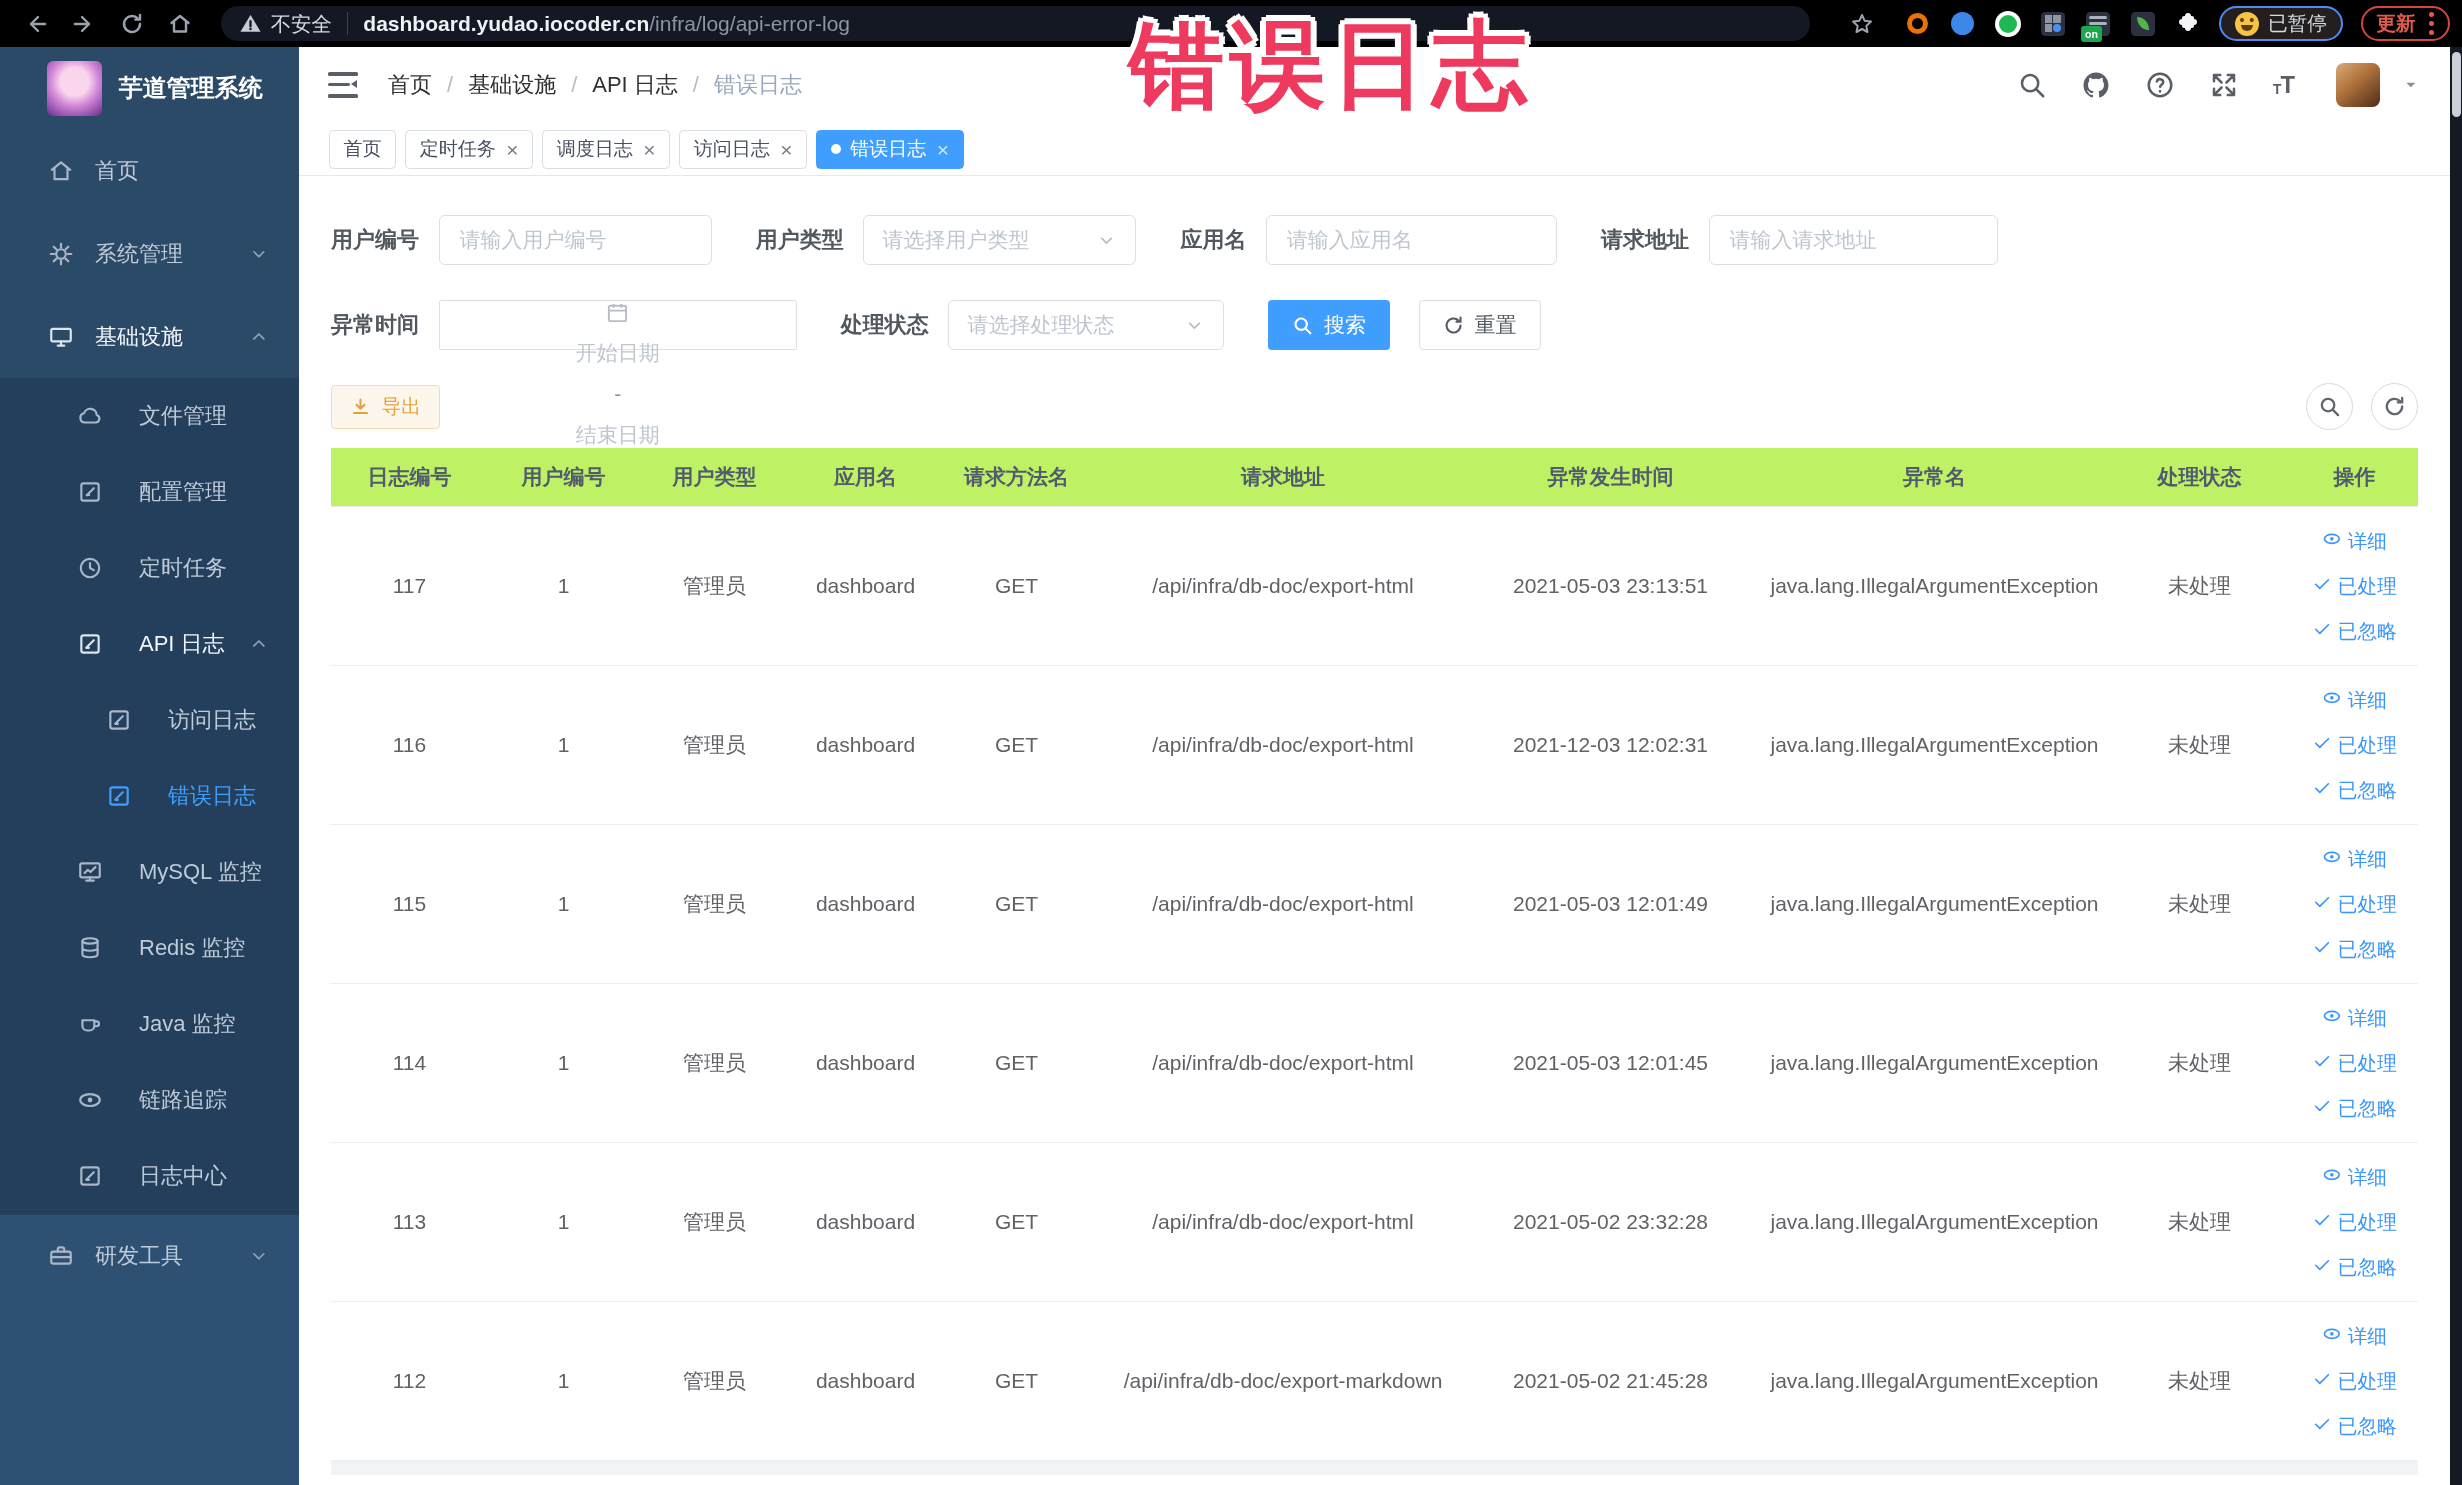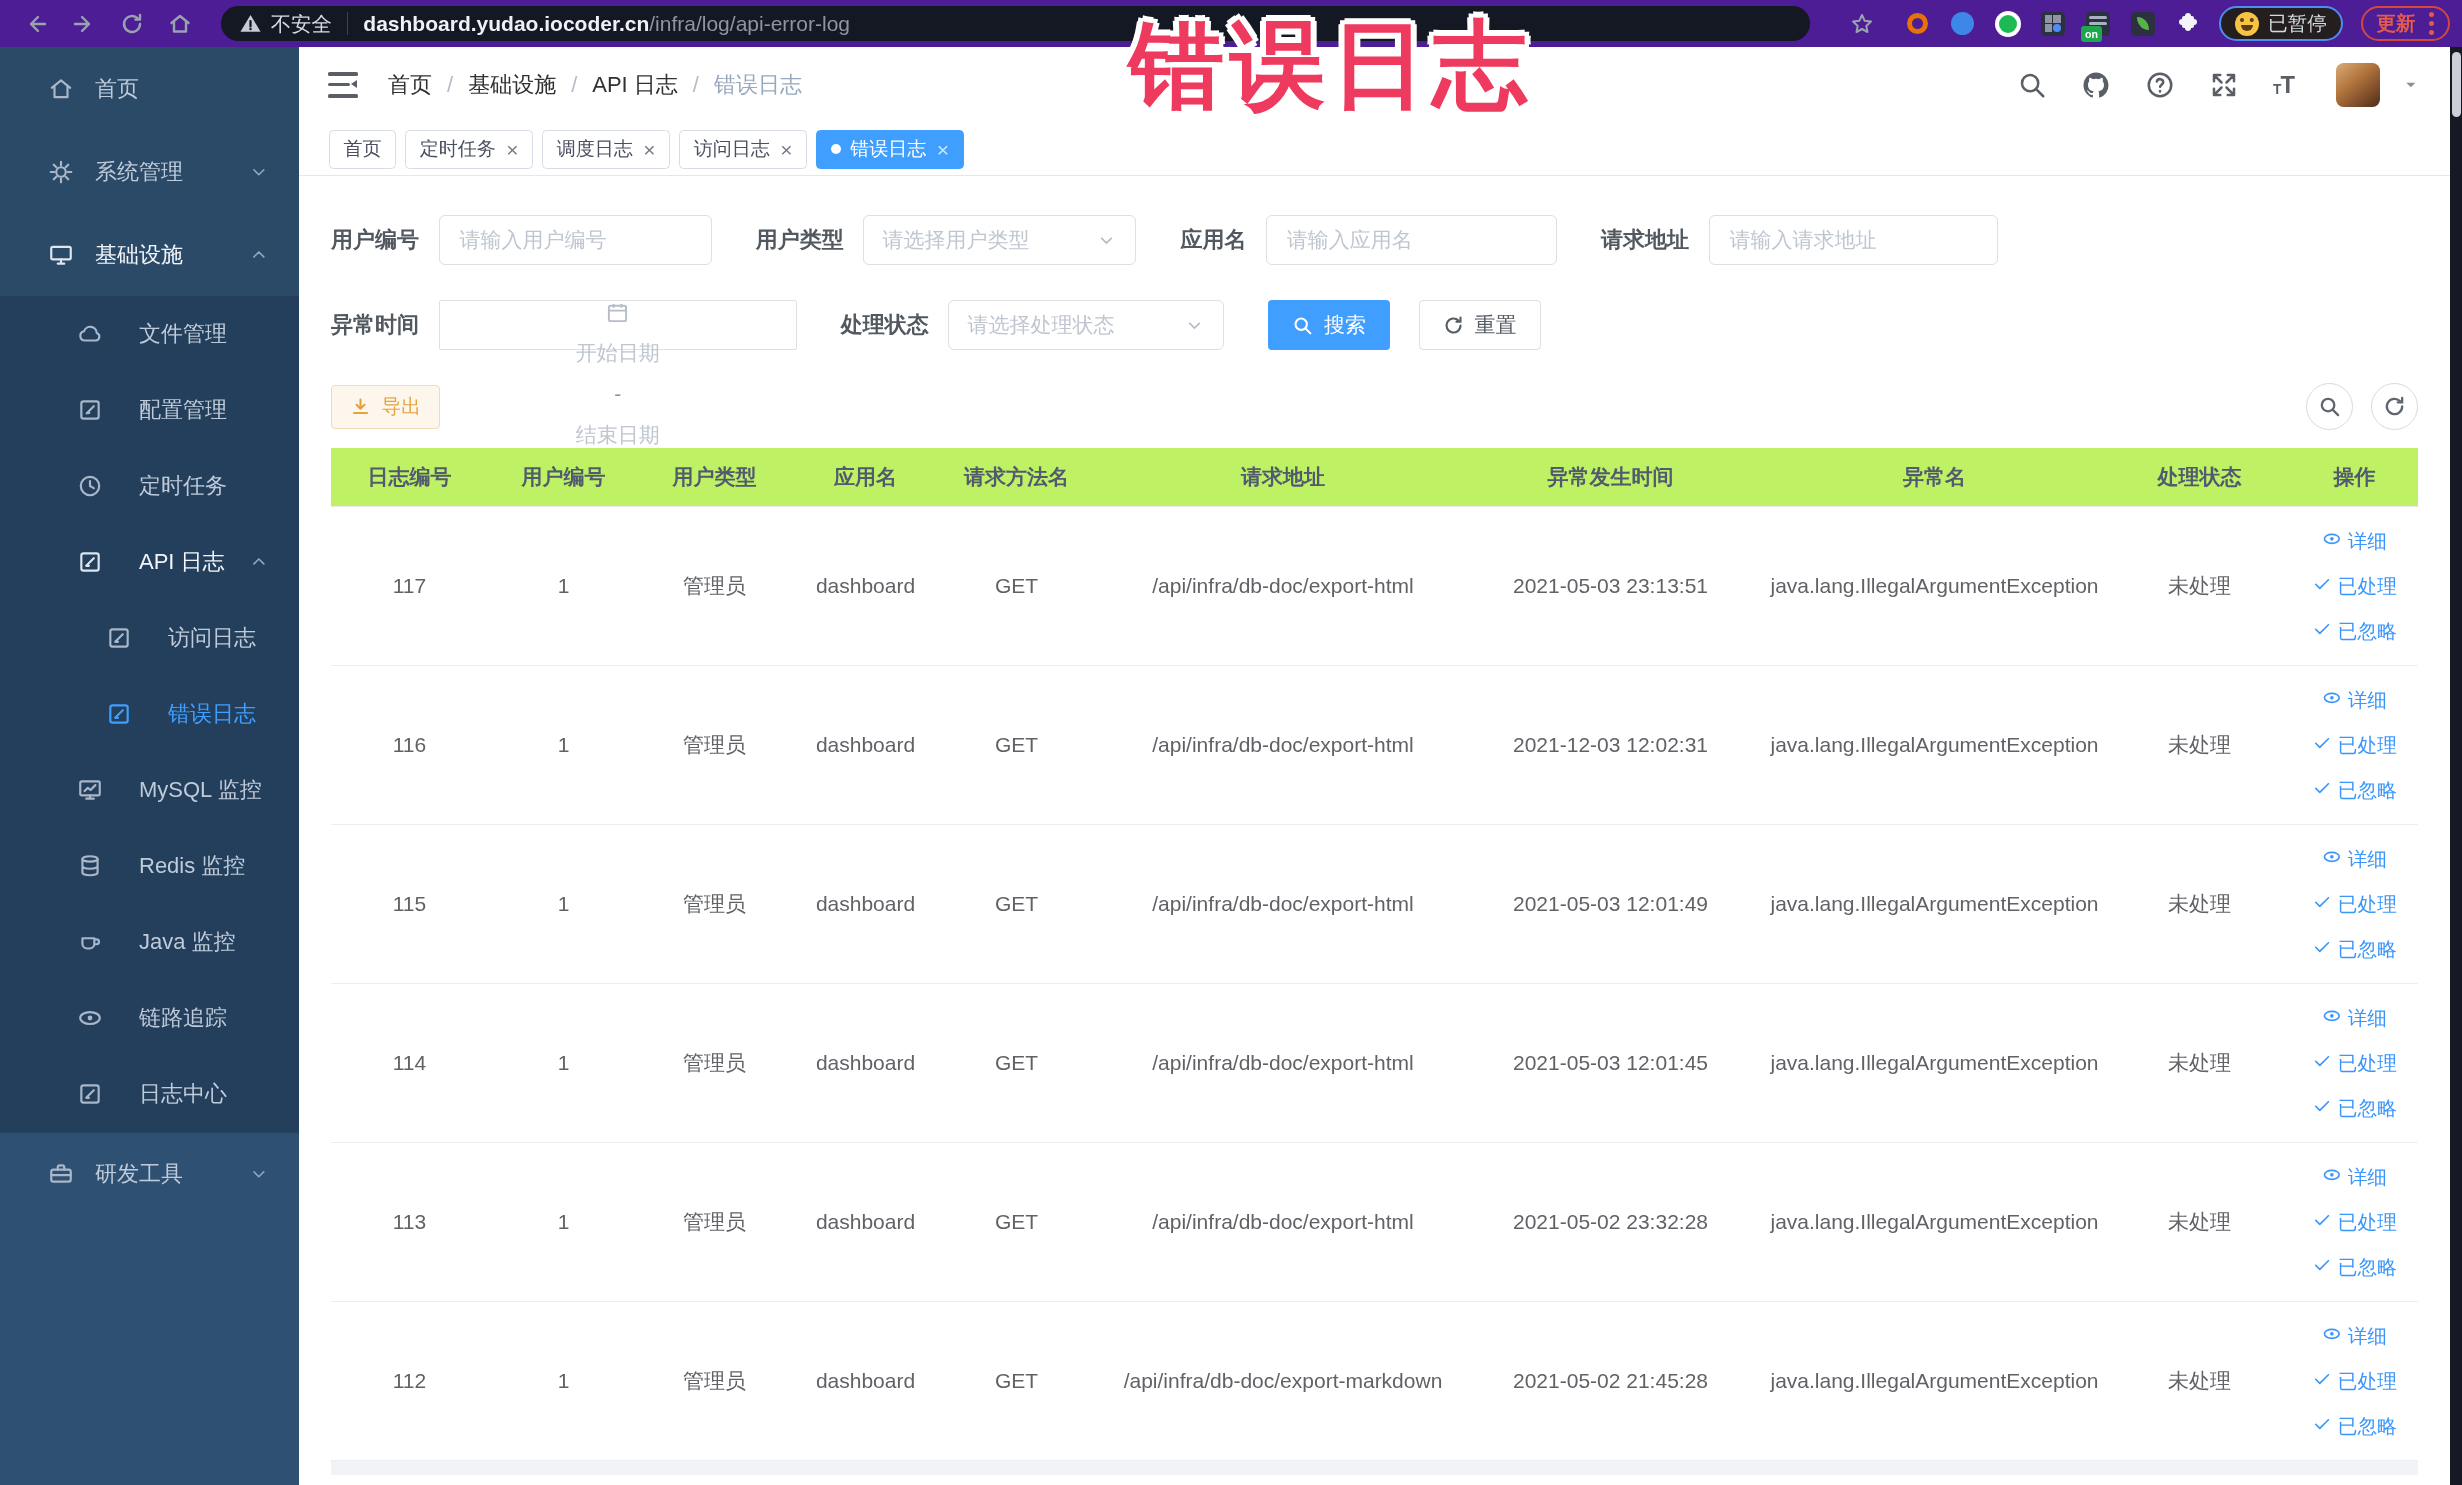--- a/index.html
+++ b/index.html
@@ -1,21 +1,21 @@
 <!DOCTYPE html>
 <html style="--accent: #409eff; --warning: #e6a23c; --link: #3a96fb; --overlay: #ee3a5e; --sidebar-base: #2b4a68; --sidebar-sub: #233f5c; --sidebar-bottom: #2e5173;font-size:12px"><head>
 <meta charset="utf-8">
 <style>
   html,body{margin:0;padding:0;background:#fff;}
   *{box-sizing:border-box;}
   .screen{position:relative;width:2462px;height:1486px;overflow:hidden;background:#fff;
           font-family:"Liberation Sans","DejaVu Sans",sans-serif;}
 
   
-  .browser-bar{position:absolute;top:0;left:0;width:100%;height:47px;background:#4c1d95;
+  .browser-bar{position:absolute;top:0;left:0;width:100%;height:47px;background:#000000;
                display:flex;align-items:center;padding:0 12px;z-index:6;}
   .bicon{width:30px;height:30px;color:#9aa3ad;margin:0 9px;display:flex;align-items:center;justify-content:center;flex-shrink:0;}
   .bicon svg{width:24px;height:24px;}
   .address-pill{flex:1;height:35px;background:#141823;border-radius:17.4px;display:flex;align-items:center;
                 margin:0 16.7px;padding:0 18px;min-width:0;}
   .warn-icon{width:23px;height:23px;color:#c7ccd4;margin-right:9px;}
   .sec-label{color:#d7dbe1;font-size:20.4px;white-space:nowrap;}
   .addr-div{width:1.5px;height:23px;background:#3a4252;margin:0 15px;}
   .url{font-size:21px;white-space:nowrap;overflow:hidden;}
   .url .host{color:#eef1f5;font-weight:bold;}
@@ -250,20 +250,24 @@
             <i></i>
             <i></i>
           </span>
       </span>
     </div>
   </div>
 
   <div class="app">
 
     <aside class="sidebar">
+      <div class="logo-row">
+        <span class="logo-img"></span>
+        <span class="logo-title">芋道管理系统</span>
+      </div>
       <nav id="side-nav">
           <div class="menu-item lv1 sec-base">
             <span class="icon "><svg viewBox="0 0 24 24" fill="none" stroke="currentColor" stroke-width="2" stroke-linecap="round" stroke-linejoin="round">
                 <path d="M3.5 11L12 4l8.5 7"></path>
                 <path d="M6 10v9.5h12V10"></path>
               </svg></span>
             <span>首页</span>
           </div>
           <div class="menu-item lv1 sec-base">
             <span class="icon "><svg viewBox="0 0 24 24" fill="none" stroke="currentColor" stroke-width="2" stroke-linecap="round" stroke-linejoin="round">

